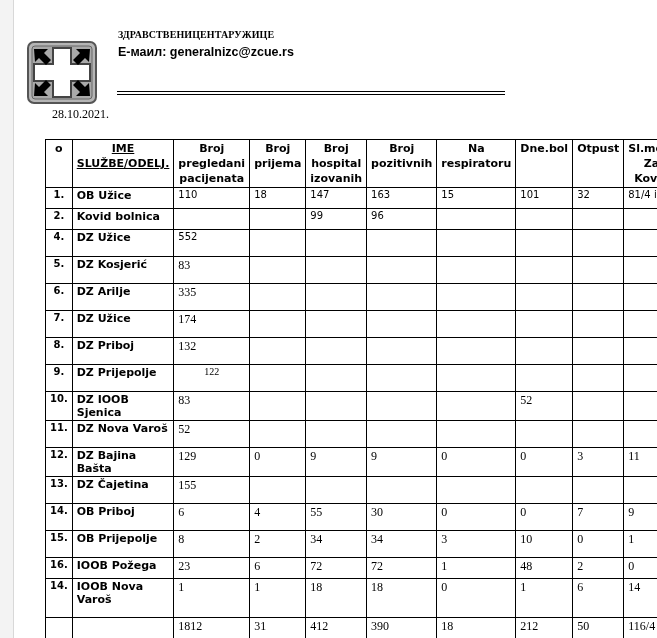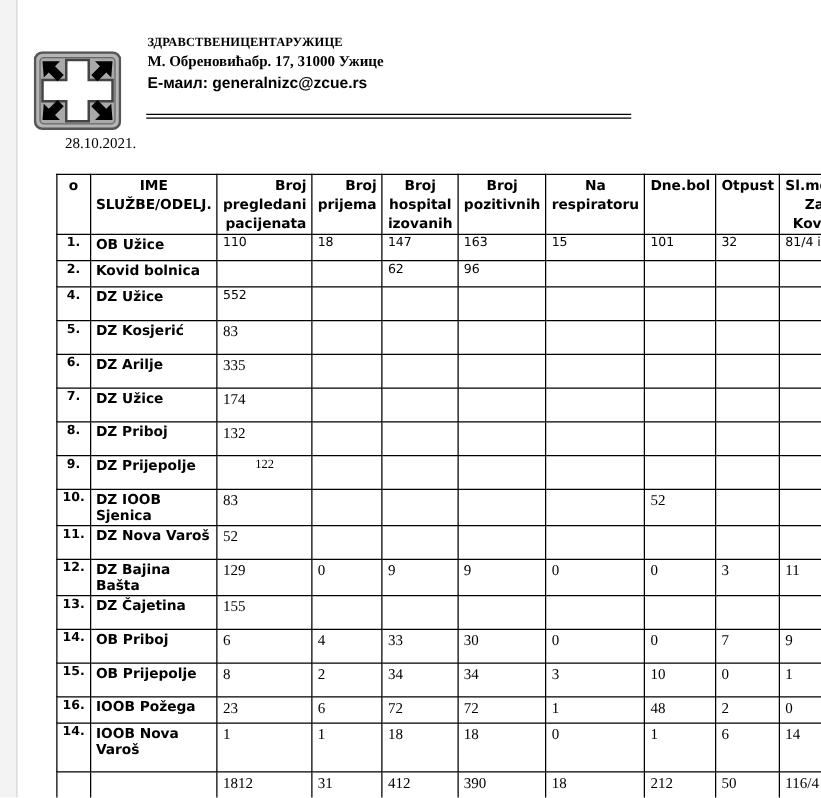--- a/index.html
+++ b/index.html
@@ -38,36 +38,35 @@
   <rect x="5" y="5" width="60" height="53" rx="3" ry="3" fill="#a9a9a9" stroke="#666" stroke-width="1"></rect>
   <path d="M26 7 H44 V23 H63 V40 H44 V56 H26 V40 H7 V23 H26 Z" fill="#ffffff" stroke="#444" stroke-width="2"></path>
   <polygon points="7,8 21,8 17,12 24,19 19,24 12,17 8,21" fill="#000"></polygon>
   <polygon points="63,8 49,8 53,12 46,19 51,24 58,17 62,21" fill="#000"></polygon>
   <polygon points="7,55 21,55 17,51 24,44 19,39 12,46 8,42" fill="#000"></polygon>
   <polygon points="63,55 49,55 53,51 46,44 51,39 58,46 62,42" fill="#000"></polygon>
 </svg>
 
 <div class="org-block">
   <div class="org-name">ЗДРАВСТВЕНИЦЕНТАРУЖИЦЕ</div>
-  <div>М. Обреновићабр. 17,  31000 Ужице</div>
   <div class="org-email">Е-маил: generalnizc@zcue.rs</div>
 </div>
 
 <div class="rule" style="top:91px;"></div>
 <div class="rule" style="top:94px;"></div>
 
 <div class="date">28.10.2021.</div>
 
 <table class="report">
   <thead>
     <tr>
       <th style="width:26px;">o</th>
-      <th class="col-name" style="width:95px;">IME SLUŽBE/ODELJ.</th>
-      <th style="width:62px;text-align:right;">Broj pregledani pacijenata</th>
-      <th style="width:45px;text-align:right;">Broj prijema</th>
+      <th class="col-name" style="width:95px;text-decoration:underline;">IME SLUŽBE/ODELJ.</th>
+      <th style="width:62px;">Broj pregledani pacijenata</th>
+      <th style="width:45px;">Broj prijema</th>
       <th style="width:47px;">Broj hospital izovanih</th>
       <th style="width:38px;margin-left:34px;">Broj pozitivnih</th>
       <th style="width:44px;">Na respiratoru</th>
       <th style="width:58px;">Dne.bol</th>
       <th style="width:36px;">Otpust</th>
       <th style="width:50px;">Sl.mest Za Kovid</th>
     </tr>
   </thead>
   <tbody id="table-body">
       <tr class="r-normal">
@@ -80,21 +79,21 @@
         <td class="num" style="font-family: &quot;DejaVu Sans&quot;, sans-serif; font-size: 10px;">15</td>
         <td class="num" style="font-family: &quot;DejaVu Sans&quot;, sans-serif; font-size: 10px;">101</td>
         <td class="num" style="font-family: &quot;DejaVu Sans&quot;, sans-serif; font-size: 10px;">32</td>
         <td class="num" style="font-family: &quot;DejaVu Sans&quot;, sans-serif; font-size: 10px;">81/4 in</td>
       </tr>
       <tr class="r-normal">
         <td class="idx">2.</td>
         <td class="name">Kovid bolnica</td>
         <td class="num" style="font-family: &quot;DejaVu Sans&quot;, sans-serif; font-size: 10px;"></td>
         <td class="num" style="font-family: &quot;DejaVu Sans&quot;, sans-serif; font-size: 10px;"></td>
-        <td class="num" style="font-family: &quot;DejaVu Sans&quot;, sans-serif; font-size: 10px;">62</td>
+        <td class="num" style="font-family: &quot;DejaVu Sans&quot;, sans-serif; font-size: 10px;">99</td>
         <td class="num" style="font-family: &quot;DejaVu Sans&quot;, sans-serif; font-size: 10px;">96</td>
         <td class="num" style="font-family: &quot;DejaVu Sans&quot;, sans-serif; font-size: 10px;"></td>
         <td class="num" style="font-family: &quot;DejaVu Sans&quot;, sans-serif; font-size: 10px;"></td>
         <td class="num" style="font-family: &quot;DejaVu Sans&quot;, sans-serif; font-size: 10px;"></td>
         <td class="num" style="font-family: &quot;DejaVu Sans&quot;, sans-serif; font-size: 10px;"></td>
       </tr>
       <tr class="r-tall">
         <td class="idx">4.</td>
         <td class="name">DZ Užice</td>
         <td class="num" style="font-family: &quot;DejaVu Sans&quot;, sans-serif; font-size: 10px;">552</td>
@@ -212,21 +211,21 @@
         <td class="num"></td>
         <td class="num"></td>
         <td class="num"></td>
         <td class="num"></td>
       </tr>
       <tr class="r-tall">
         <td class="idx">14.</td>
         <td class="name">OB Priboj</td>
         <td class="num">6</td>
         <td class="num">4</td>
-        <td class="num">33</td>
+        <td class="num">55</td>
         <td class="num">30</td>
         <td class="num">0</td>
         <td class="num">0</td>
         <td class="num">7</td>
         <td class="num">9</td>
       </tr>
       <tr class="r-tall">
         <td class="idx">15.</td>
         <td class="name">OB Prijepolje</td>
         <td class="num">8</td>

